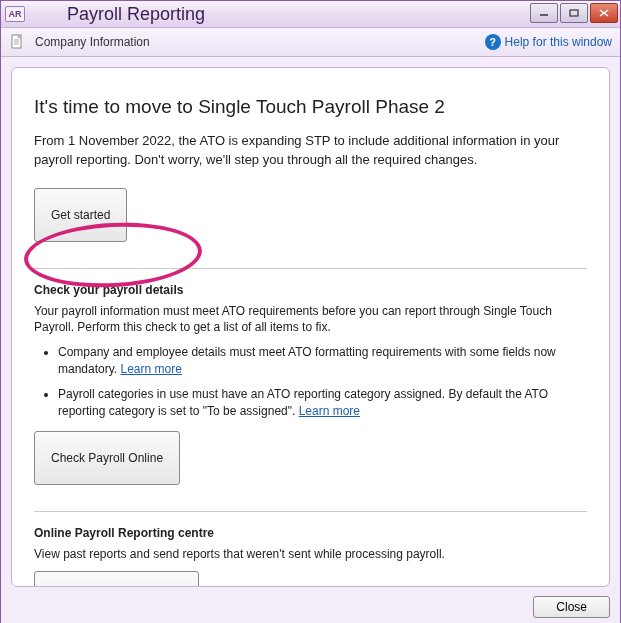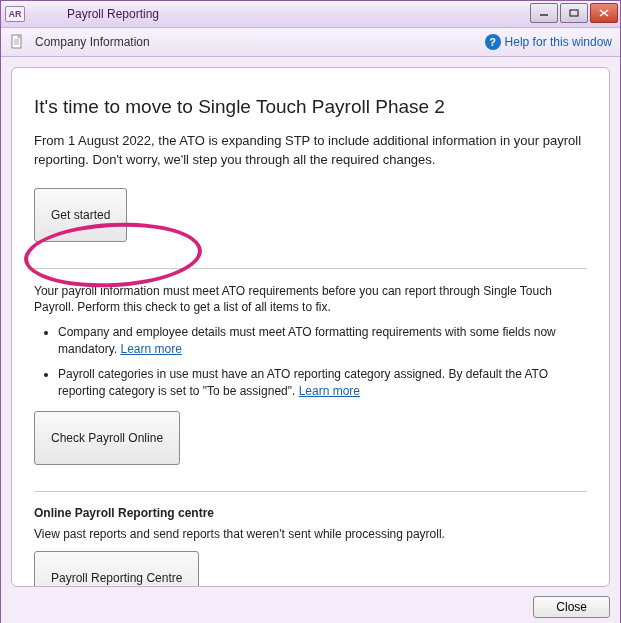--- a/index.html
+++ b/index.html
@@ -30,21 +30,21 @@
     width: 18px; height: 14px;
     background: #f5f1f8;
     border: 1px solid #9f7db6;
     border-radius: 2px;
     display: flex; align-items: center; justify-content: center;
     font-size: 9px; font-weight: bold;
     color: #6b3d88;
     margin-right: 6px;
   }
   .title-text {
-    font-size: 12px;
+    font-size: 18px;
     color: #3a1e4f;
   }
   .window-controls {
     position: absolute;
     right: 2px; top: 2px;
     display: flex;
     gap: 2px;
   }
   .win-btn {
     width: 26px; height: 18px;
@@ -233,29 +233,30 @@
     <div class="help-link">
       <div class="help-circle">?</div>
       <span>Help for this window</span>
     </div>
   </div>
 
   <div class="client">
     <div class="panel">
 
       <h1 class="headline">It's time to move to Single Touch Payroll Phase 2</h1>
-      <p class="intro">From 1 August 2022, the ATO is expanding STP to include additional information in your payroll reporting. Don't worry, we'll step you through all the required changes.</p>
+      <p class="intro">From 1 November 2022, the ATO is expanding STP to include additional information in your payroll reporting. Don't worry, we'll step you through all the required changes.</p>
 
       <button class="std-button">Get started</button>
 
       <div class="highlight-ring"></div>
 
       <hr class="sep">
 
       
+      <p class="section-title">Check your payroll details</p>
       <p class="section-text">Your payroll information must meet ATO requirements before you can report through Single Touch Payroll. Perform this check to get a list of all items to fix.</p>
       <ul class="reqs">
         <li>
           <span>Company and employee details must meet ATO formatting requirements with some fields now mandatory. </span><a class="inline-link">Learn more</a>
         </li>
         <li>
           <span>Payroll categories in use must have an ATO reporting category assigned. By default the ATO reporting category is set to "To be assigned". </span><a class="inline-link">Learn more</a>
         </li>
       </ul>
       <button class="std-button">Check Payroll Online</button>

